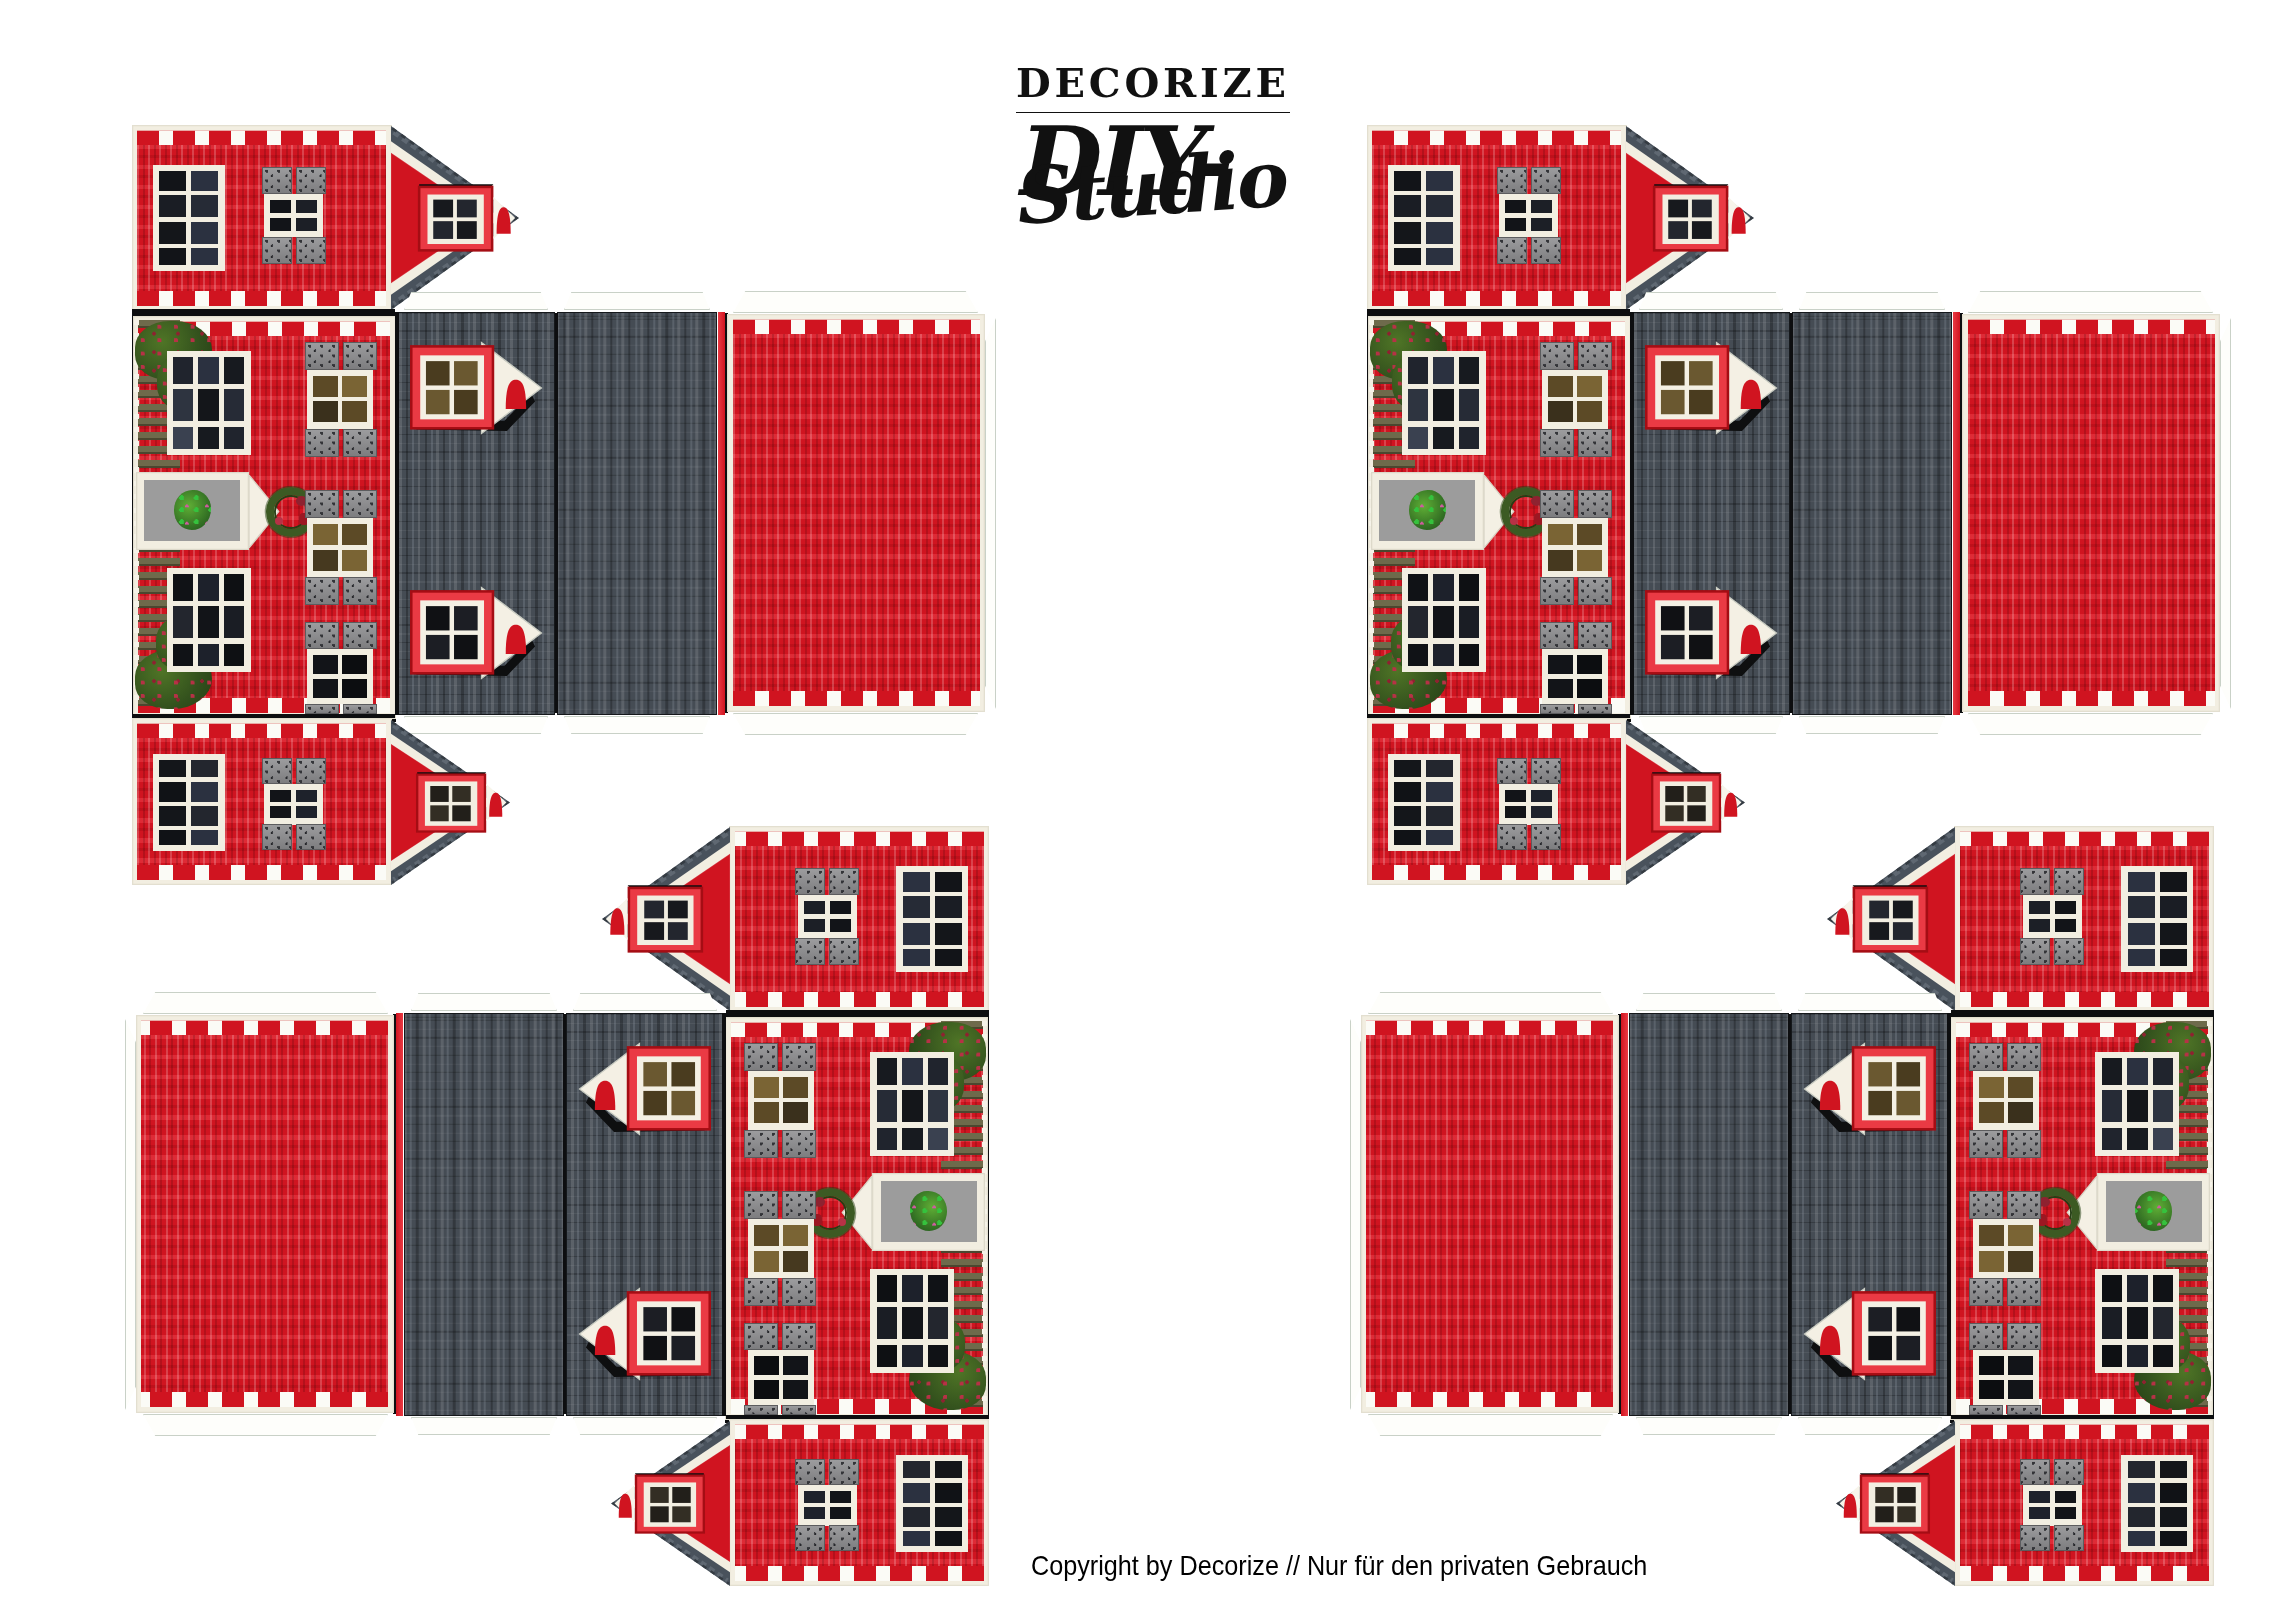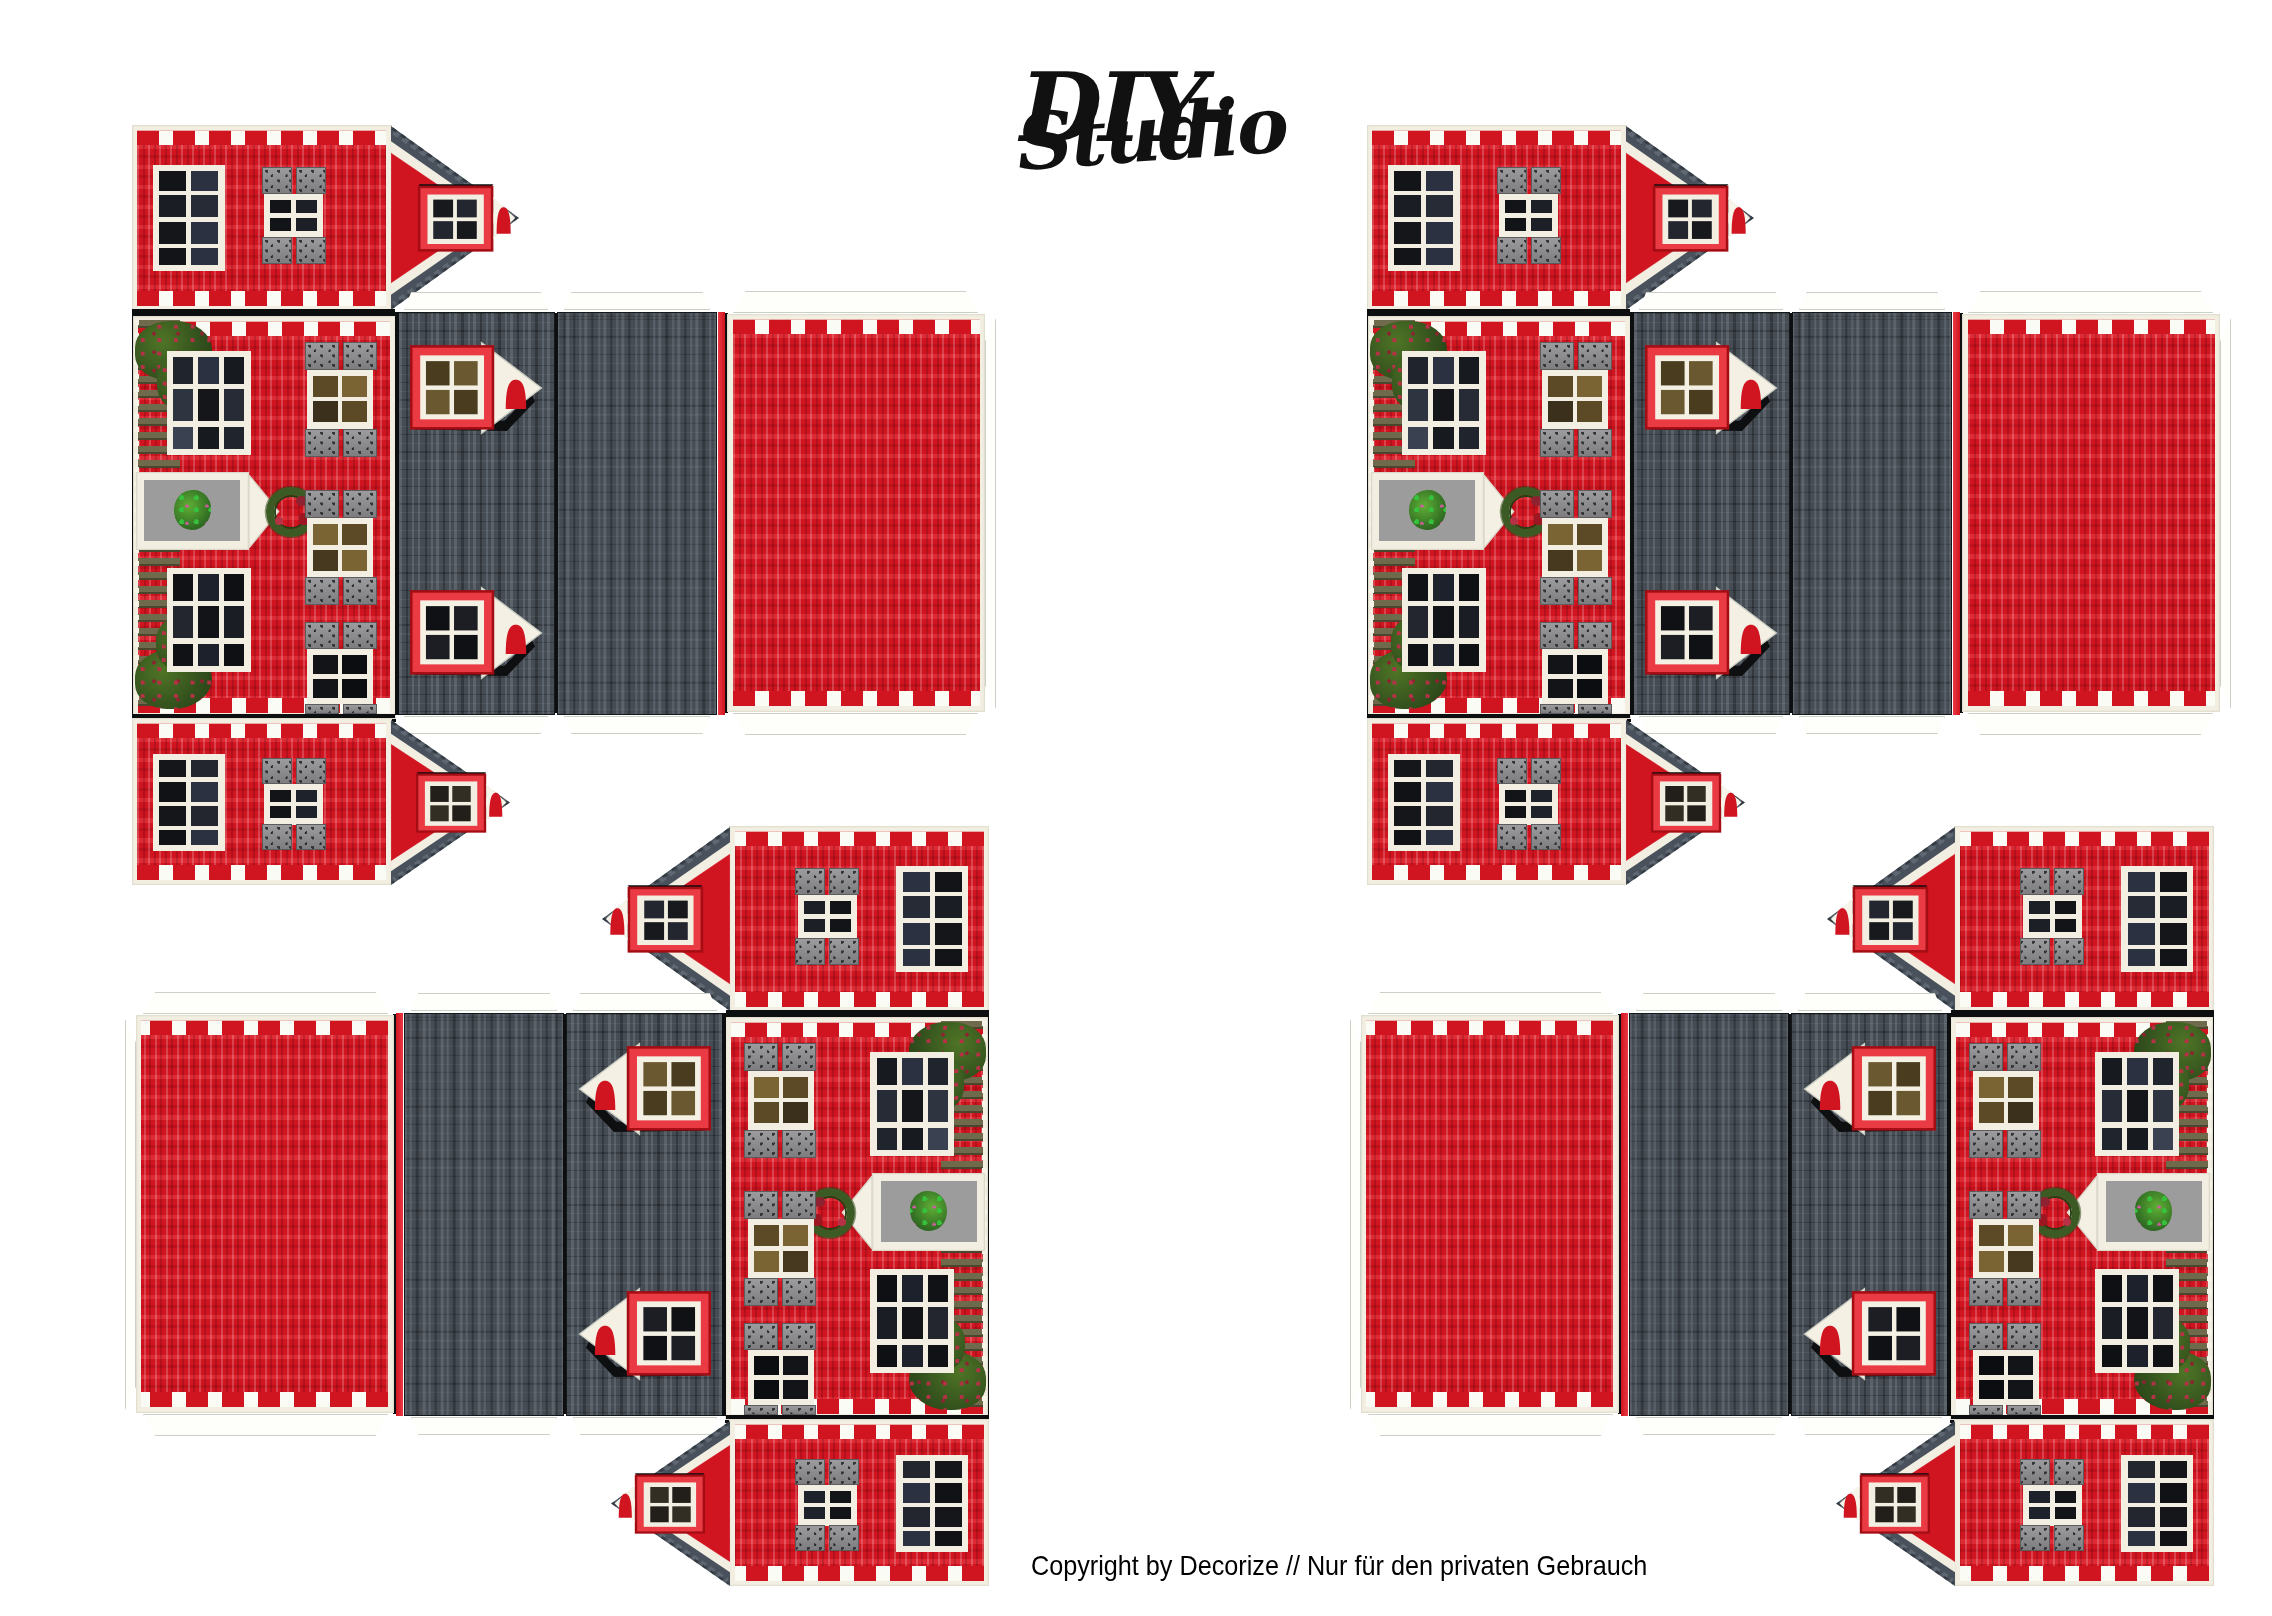--- a/index.html
+++ b/index.html
@@ -87,20 +87,21 @@
   }
   .copyright{
     position:absolute;left:1031px;top:1550px;font-size:28px;color:#000;
     transform:scaleX(0.9);transform-origin:left center;white-space:nowrap;
   }
 </style>
 </head>
 <body>
 
 <div class="brand">
+  <div class="brand-title">DECORIZE</div>
   <div class="brand-script1">DIY-</div>
   <div class="brand-script2">Studio</div>
 </div>
 
 <div class="copyright">Copyright by Decorize  // Nur für den privaten Gebrauch</div>
 
 <div class="abs tpl" style="left: 127px; top: 125px;">
     <div class="abs creamwall" style="left: 4.5px; top: 0px; width: 260px; height: 187px;">
       <div class="abs teeth" style="left: 5.8px; top: 5.8px; width: 249px; height: 14.7px; transform: scaleY(-1);"></div>
       <div class="abs redtex" style="left: 5.8px; top: 20px; width: 249px; height: 147px;"></div>

